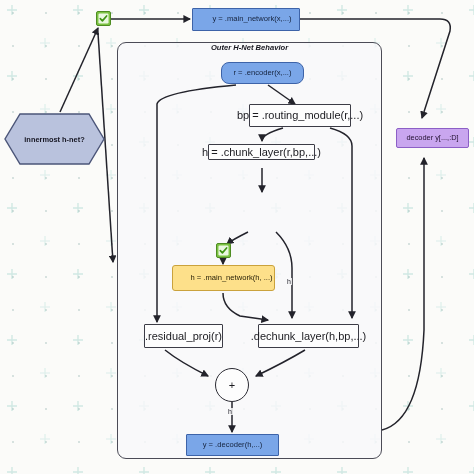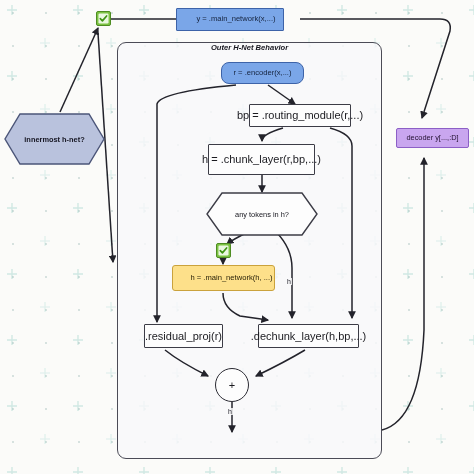--- a/index.html
+++ b/index.html
@@ -221,56 +221,51 @@
     </g>
   </svg>
 
   <div class="check-badge" style="left:96px; top:11px;">
     <svg width="11" height="11" viewBox="0 0 12 12" xmlns="http://www.w3.org/2000/svg">
       <rect x="0.5" y="0.5" width="11" height="11" rx="1.5" fill="#eaf7e0" stroke="none"></rect>
       <path d="M2.5 6.2 L4.8 8.6 L9.4 3.2" stroke="#3f9314" stroke-width="1.8" fill="none" stroke-linecap="round" stroke-linejoin="round"></path>
     </svg>
   </div>
 
-  <div class="node blue-box" style="left:176px; top:8px; width:108px; height:23px;padding-left:12px;">y = .main_network(x,...)</div>
+  <div class="node blue-box" style="left:192px; top:8px; width:108px; height:23px;padding-left:12px;">y = .main_network(x,...)</div>
 
   <div class="hexagon-wrap hex-innermost" style="left:4px; top:113px; width:101px; height:52px;">
     <svg width="101" height="52" viewBox="0 0 101 52" xmlns="http://www.w3.org/2000/svg">
       <polygon points="16,1 85,1 100,26 85,51 16,51 1,26" fill="#b9c2dd" stroke="#4b5578" stroke-width="1.4"></polygon>
     </svg>
     <div class="hexagon-label">innermost h-net?</div>
   </div>
 
   <div class="node purple-box" style="left:396px; top:128px; width:73px; height:20px;">decoder y[...,:D]</div>
 
   <div class="node blue-box" style="left:221px; top:62px; width:83px; height:22px;border-radius:8px;">r = .encoder(x,...)</div>
 
   <div class="node white-box" style="left:249px; top:104px; width:102px; height:23px;">bp = .routing_module(r,...)</div>
 
-  <div class="node white-box" style="left:208px; top:144px; width:107px; height:31px;">h = .chunk_layer(r,bp,...)</div>
-
-  <div class="hexagon-wrap" style="left:206px; top:192px; width:112px; height:44px;">
-    <svg width="112" height="44" viewBox="0 0 112 44" xmlns="http://www.w3.org/2000/svg">
-      <polygon points="16,1 96,1 111,22 96,43 16,43 1,22" fill="#fdfdfd" stroke="#3c3c46" stroke-width="1.4"></polygon>
-    </svg>
-    <div class="hexagon-label">any tokens in h?</div>
-  </div>
+  <div class="node white-box" style="left:208px; top:144px; width:107px; height:16px;">h = .chunk_layer(r,bp,...)</div>
+
 
   <div class="check-badge" style="left:216px; top:243px;">
     <svg width="11" height="11" viewBox="0 0 12 12" xmlns="http://www.w3.org/2000/svg">
       <rect x="0.5" y="0.5" width="11" height="11" rx="1.5" fill="#eaf7e0" stroke="none"></rect>
       <path d="M2.5 6.2 L4.8 8.6 L9.4 3.2" stroke="#3f9314" stroke-width="1.8" fill="none" stroke-linecap="round" stroke-linejoin="round"></path>
     </svg>
   </div>
 
   <div class="node yellow-box" style="left:172px; top:265px; width:103px; height:26px;padding-left:16px;">h = .main_network(h, ...)</div>
 
   <div class="node white-box" style="left:144px; top:324px; width:79px; height:24px;">.residual_proj(r)</div>
 
   <div class="node white-box" style="left:258px; top:324px; width:101px; height:24px;">.dechunk_layer(h,bp,...)</div>
 
   <div id="sum-node">+</div>
 
+  <div class="node blue-box" style="left:186px; top:434px; width:93px; height:22px;">y = .decoder(h,...)</div>
 
   <div class="edge-label" style="left:286px; top:278px;">h</div>
   <div class="edge-label" style="left:227px; top:408px;">h</div>
 
 </div>
 
 </body></html>

